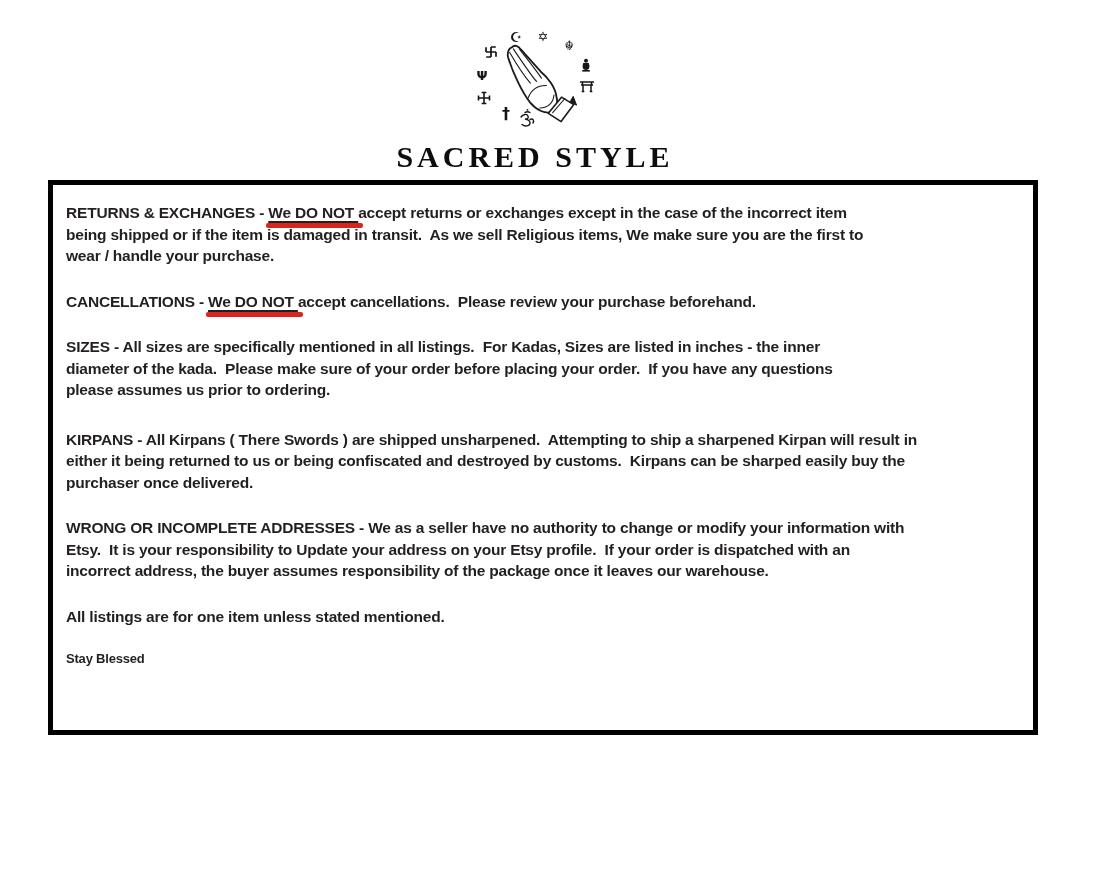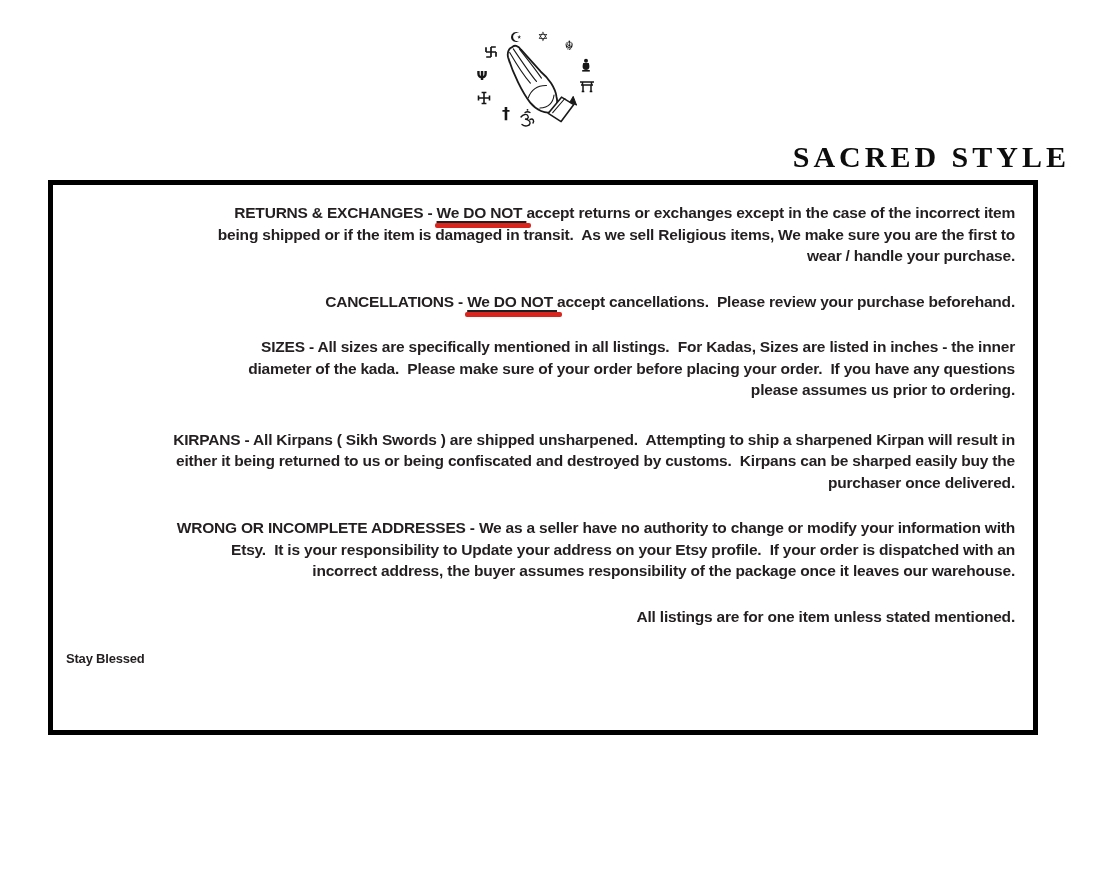--- a/index.html
+++ b/index.html
@@ -21,40 +21,38 @@
     fill:#161616;
   }
   .brand-name{
     margin-top:0px;
     font-family:"Liberation Serif", serif;
     font-size:30px;
     font-weight:600;
     letter-spacing:4px;
     color:#0d0d0d;
     white-space:pre;
-    text-align:right;
   }
   
   .policy-box{
     position:absolute;
     left:48px;top:180px;
     width:990px;height:555px;
     box-sizing:border-box;
     border:5px solid #000000;
     background:#ffffff;
     padding:17px 18px 0 13px;
     color:#231f20;
   }
   .para{
     margin:0 0 24px 0;
     font-size:15.5px;
     font-weight:700;
     line-height:21.5px;
     letter-spacing:-0.2px;
-    text-align:right;
   }
   .para.wide{margin-bottom:28px;}
   .line{display:block;white-space:pre;}
   .dnu{
     position:relative;
     text-decoration:underline;
     text-decoration-thickness:1.5px;
     text-underline-offset:3px;
   }
   .dnu::after{
@@ -142,21 +140,21 @@
     </p>
 
     <p class="para wide">
       <span class="line">SIZES - All sizes are specifically mentioned in all listings.  For Kadas, Sizes are listed in inches - the inner</span>
       <span class="line">diameter of the kada.  Please make sure of your order before placing your order.  If you have any questions</span>
       <span class="line">please assumes us prior to ordering.</span>
     </p>
 
 
     <p class="para">
-      <span class="line">KIRPANS - All Kirpans ( Sikh Swords ) are shipped unsharpened.  Attempting to ship a sharpened Kirpan will result in</span>
+      <span class="line">KIRPANS - All Kirpans ( There Swords ) are shipped unsharpened.  Attempting to ship a sharpened Kirpan will result in</span>
       <span class="line">either it being returned to us or being confiscated and destroyed by customs.  Kirpans can be sharped easily buy the</span>
       <span class="line">purchaser once delivered.</span>
     </p>
 
     <p class="para">
       <span class="line">WRONG OR INCOMPLETE ADDRESSES - We as a seller have no authority to change or modify your information with</span>
       <span class="line">Etsy.  It is your responsibility to Update your address on your Etsy profile.  If your order is dispatched with an</span>
       <span class="line">incorrect address, the buyer assumes responsibility of the package once it leaves our warehouse.</span>
     </p>
 

